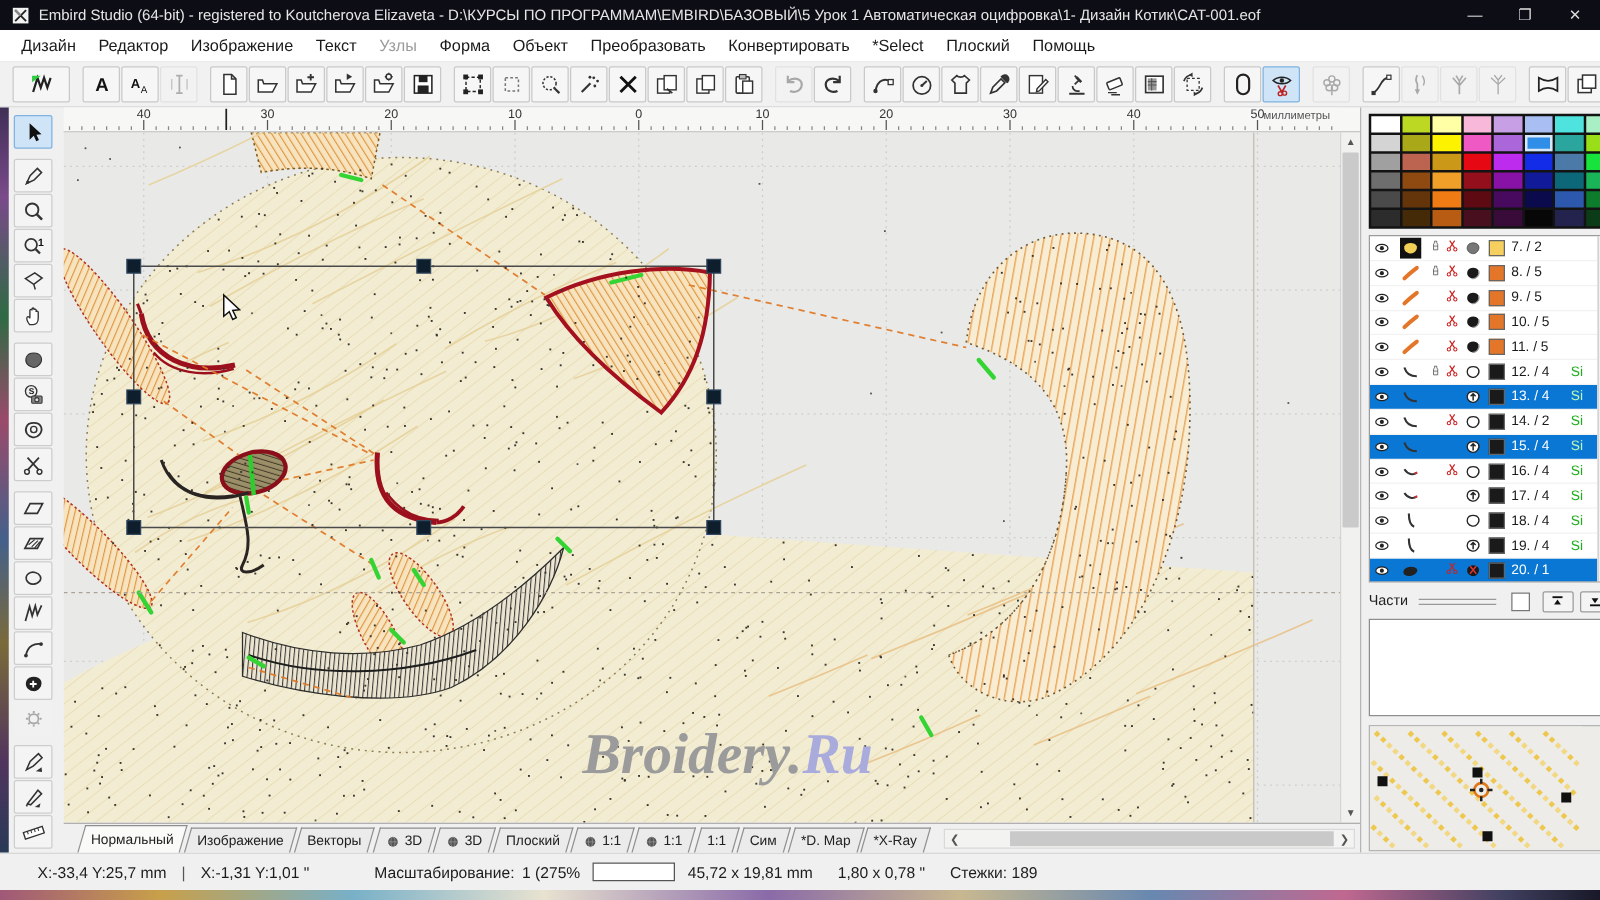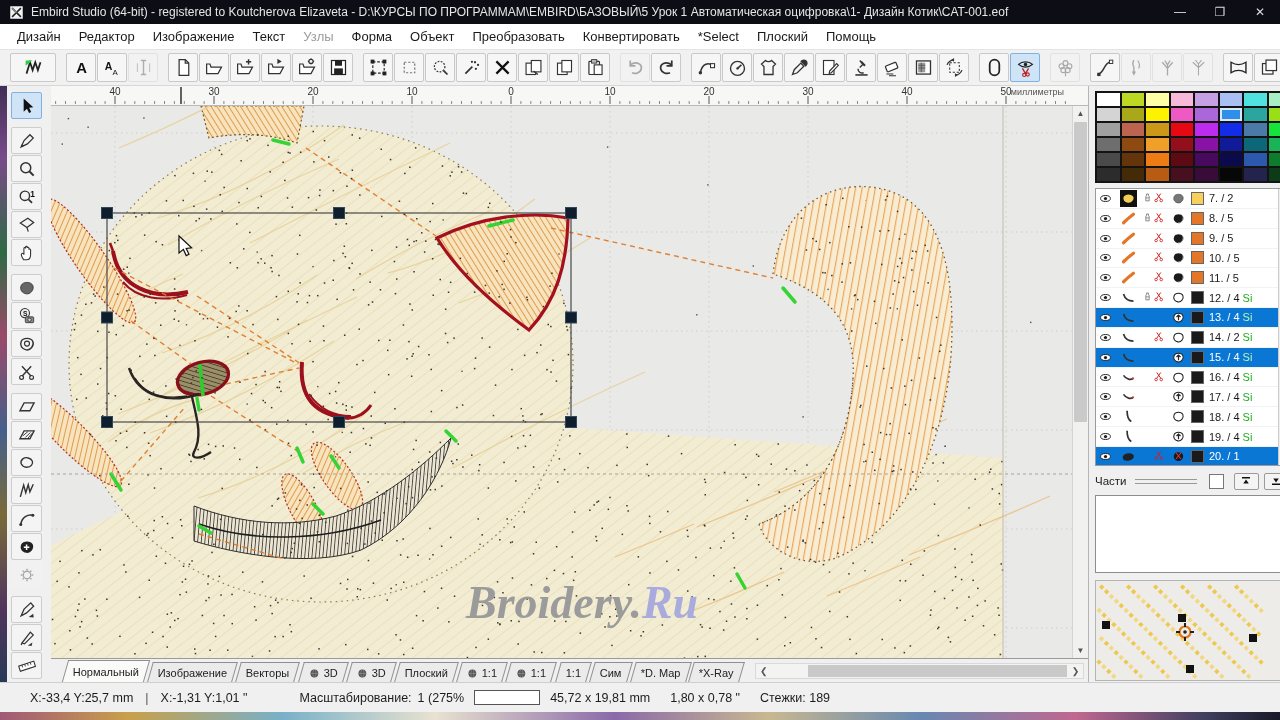--- a/index.html
+++ b/index.html
@@ -58,31 +58,31 @@
   .hscroll { height:16px; flex:1; margin-left:10px; margin-right:4px; align-self:center; background:#f3f3f2; border:1px solid #d9d9d9; position:relative; }
   .hscroll .arr { position:absolute; top:0; width:15px; height:14px; color:#555; font-size:9px; display:flex; align-items:center; justify-content:center; }
   .hscroll .thumb { position:absolute; top:1px; height:12px; background:#c9c9c9; }
 
   
   .rightpanel { flex:1; background:#f0f0f0; border-left:1px solid #b5b5b5; padding:5px 6px 0 6px; display:flex; flex-direction:column; }
   .palette { background:#131313; padding:2px; display:grid; grid-template-columns:repeat(8,1fr); gap:2px; flex:none; }
   .swatch { height:13px; position:relative; }
   .swatch.sel { outline:2px solid #d8e8f8; outline-offset:-2px; box-shadow:0 0 0 1px #333 inset; }
   .layers-wrap { margin-top:5px; height:278px; display:flex; flex:none; border:1px solid #9a9a9a; background:#fff; }
-  .layers { flex:1; overflow:hidden; }
+  .layers { flex:1; overflow:hidden;text-align:right; }
   .layer-row { height:19.85px; display:flex; align-items:center; font-size:11px; color:#1a1a1a; border-bottom:1px solid #f2f2f2; }
   .layer-row.sel { background:#0a77d4; color:#fff; }
   .lr-eye { width:18px; flex:none; display:flex; justify-content:center; } .lr-eye svg { width:13px; height:13px; }
   .lr-thumb { width:29px; height:17px; flex:none; } .lr-thumb svg { width:100%; height:100%; }
   .lr-bottle { width:10px; flex:none; } .lr-bottle svg { width:9px; height:13px; }
   .lr-scis { width:15px; flex:none; } .lr-scis svg { width:12px; height:13px; }
   .lr-shape { width:20px; flex:none; display:flex; justify-content:center; } .lr-shape svg { width:15px; height:15px; }
   .lr-swatch { width:13px; height:13px; flex:none; border:1px solid #666; margin:0 5px 0 3px; }
   .lr-label { white-space:nowrap; }
-  .lr-suffix { color:#1fae1f; margin-left:3px; }
+  .lr-suffix { color:#1fae1f; margin-left:17px; }
   .layer-row.sel .lr-suffix { color:#b9f7b9; }
   .layers-scroll { width:15px; background:#efefee; border-left:1px solid #ccc; position:relative; flex:none; }
   .layers-scroll .arr { position:absolute; left:0; width:14px; height:13px; font-size:8px; color:#555; display:flex; align-items:center; justify-content:center; }
   .layers-scroll .thumb { position:absolute; left:1px; width:12px; background:#c9c9c9; }
 
   .parts-row { height:24px; display:flex; align-items:center; margin-top:3px; flex:none; }
   .parts-label { font-size:11.5px; color:#222; margin-right:8px; }
   .parts-slider { width:62px; height:5px; border-top:1px solid #999; border-bottom:1px solid #999; margin-right:12px; }
   .parts-check { width:15px; height:15px; background:#fff; border:1px solid #777; margin-right:10px; }
   .parts-btn { width:25px; height:17px; background:#f4f4f4; border:1px solid #9a9a9a; border-radius:2px; display:flex; align-items:center; justify-content:center; margin-right:5px; }

